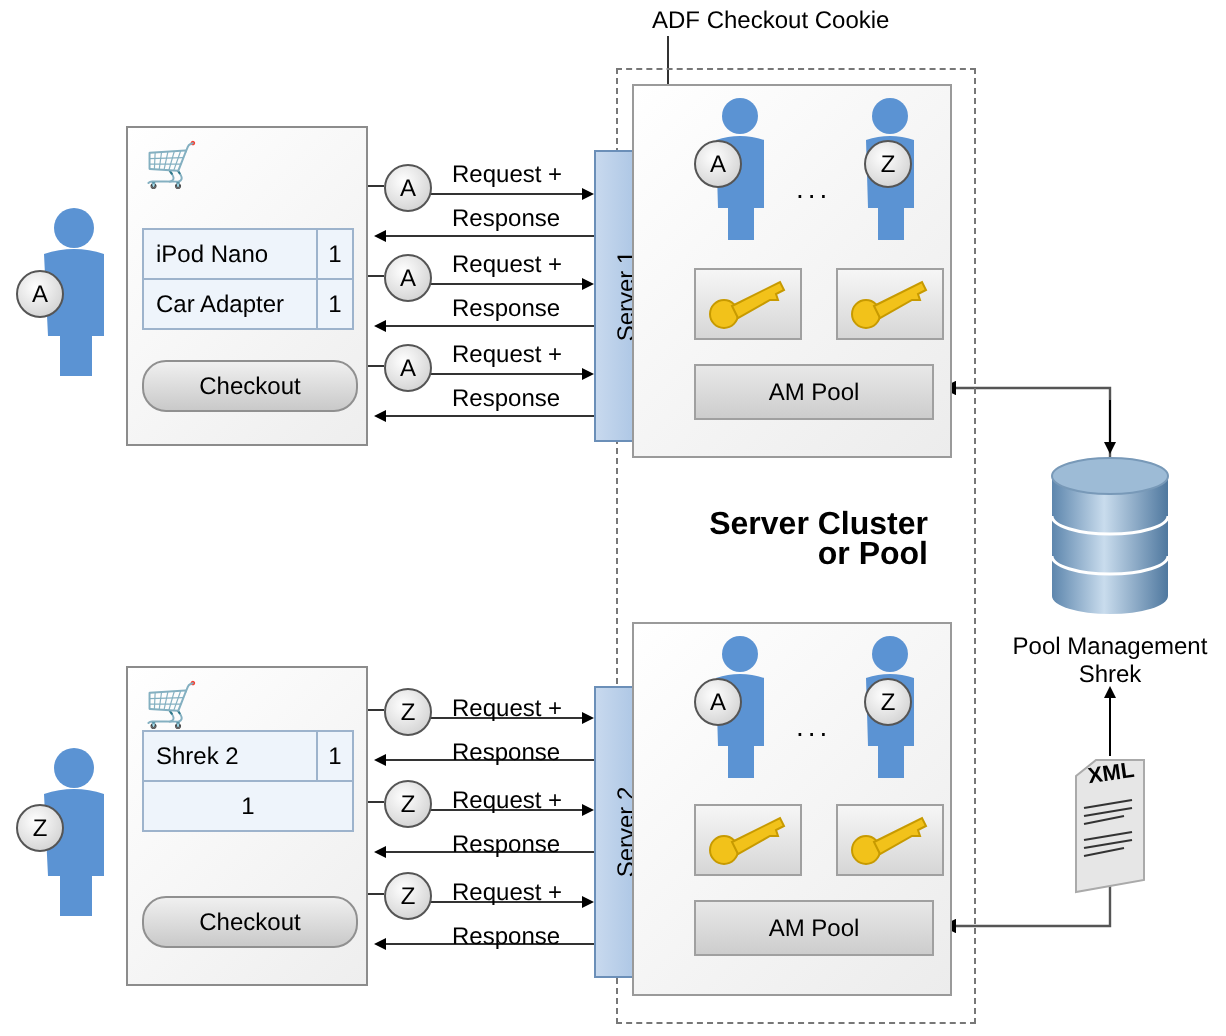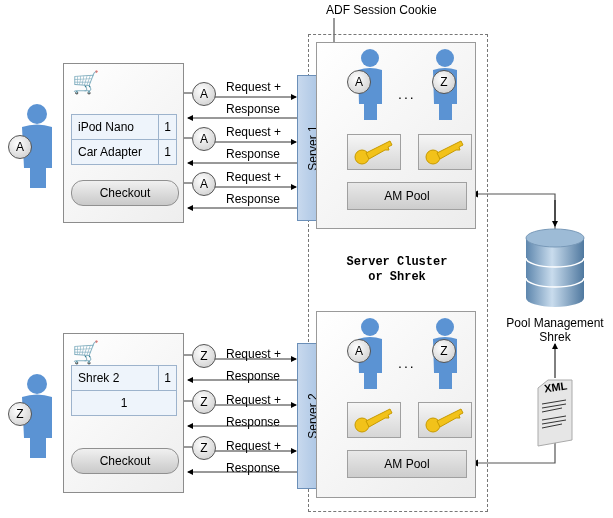--- a/index.html
+++ b/index.html
@@ -17,21 +17,21 @@
               background:linear-gradient(#f0f0f0,#c9c9c9); text-align:center; line-height:24px; font-size:12px; }
   .server-bar { position:absolute; width:30px; background:linear-gradient(90deg,#c8d9ee,#9fbde0); border:1px solid #6b8fb8; }
   .server-label { position:absolute; left:50%; top:50%; transform:translate(-50%,-50%) rotate(-90deg); white-space:nowrap; font-size:12px; }
   .cluster { position:absolute; border:1px dashed #777; }
   .inner-box { position:absolute; background:linear-gradient(135deg,#ffffff,#ececec); border:1px solid #9a9a9a; }
   .key-box { position:absolute; width:52px; height:34px; background:linear-gradient(#f6f6f6,#d6d6d6); border:1px solid #a0a0a0; }
   .ampool { position:absolute; width:118px; height:26px; background:linear-gradient(#e8e8e8,#cdcdcd); border:1px solid #a0a0a0; text-align:center; line-height:26px; font-size:12px; }
   .badge { position:absolute; width:22px; height:22px; border-radius:50%; background:radial-gradient(circle at 40% 35%,#ffffff,#c8c8c8); border:1px solid #555; text-align:center; line-height:22px; font-size:12px; }
   .lbl { position:absolute; font-size:12px; white-space:nowrap; }
   .dots { position:absolute; font-size:14px; letter-spacing:2px; }
-  .center-lbl { position:absolute; text-align:center; font-weight:bold; font-size:12px; line-height:15px;font-family:Liberation Mono, monospace; }
+  .center-lbl { position:absolute; text-align:right; font-weight:bold; font-size:16px; line-height:15px; }
 </style>
 </head>
 <body>
 
 <svg width="613" height="518">
   <defs>
     <marker id="ah" markerWidth="6" markerHeight="6" refX="5" refY="3" orient="auto">
       <path d="M0,0 L6,3 L0,6 Z" fill="#000"></path>
     </marker>
   </defs>
@@ -58,26 +58,26 @@
       <line x1="297" x2="188" y1="380" y2="380" stroke="#333" marker-end="url(#ah)"></line>
       <line x1="182" x2="192" y1="401" y2="401" stroke="#333"></line>
       <line x1="215" x2="296" y1="405" y2="405" stroke="#333" marker-end="url(#ah)"></line>
       <line x1="297" x2="188" y1="426" y2="426" stroke="#333" marker-end="url(#ah)"></line>
       <line x1="182" x2="192" y1="447" y2="447" stroke="#333"></line>
       <line x1="215" x2="296" y1="451" y2="451" stroke="#333" marker-end="url(#ah)"></line>
       <line x1="297" x2="188" y1="472" y2="472" stroke="#333" marker-end="url(#ah)"></line>
     </g>
 </svg>
 
-<div class="lbl" style="left:326px;top:3px;">ADF Session Cookie</div>
+<div class="lbl" style="left:326px;top:3px;">ADF Checkout Cookie</div>
 
 <div class="cluster" style="left:308px;top:34px;width:178px;height:476px;"></div>
 <div class="center-lbl" style="left:330px;top:255px;width:134px;">
   <div>Server Cluster</div>
-  <div>or Shrek</div>
+  <div>or Pool</div>
 </div>
 
 <div>
 
   <svg width="613" height="518" style="pointer-events:none">
     <g>
       <circle cx="37" cy="114" r="10" fill="#5b93d3"></circle>
       <path d="M22,127 Q37,122 52,127 L52,168 L46,168 L46,188 L30,188 L30,168 L24,168 Z" fill="#5b93d3"></path>
     </g>
   </svg>

